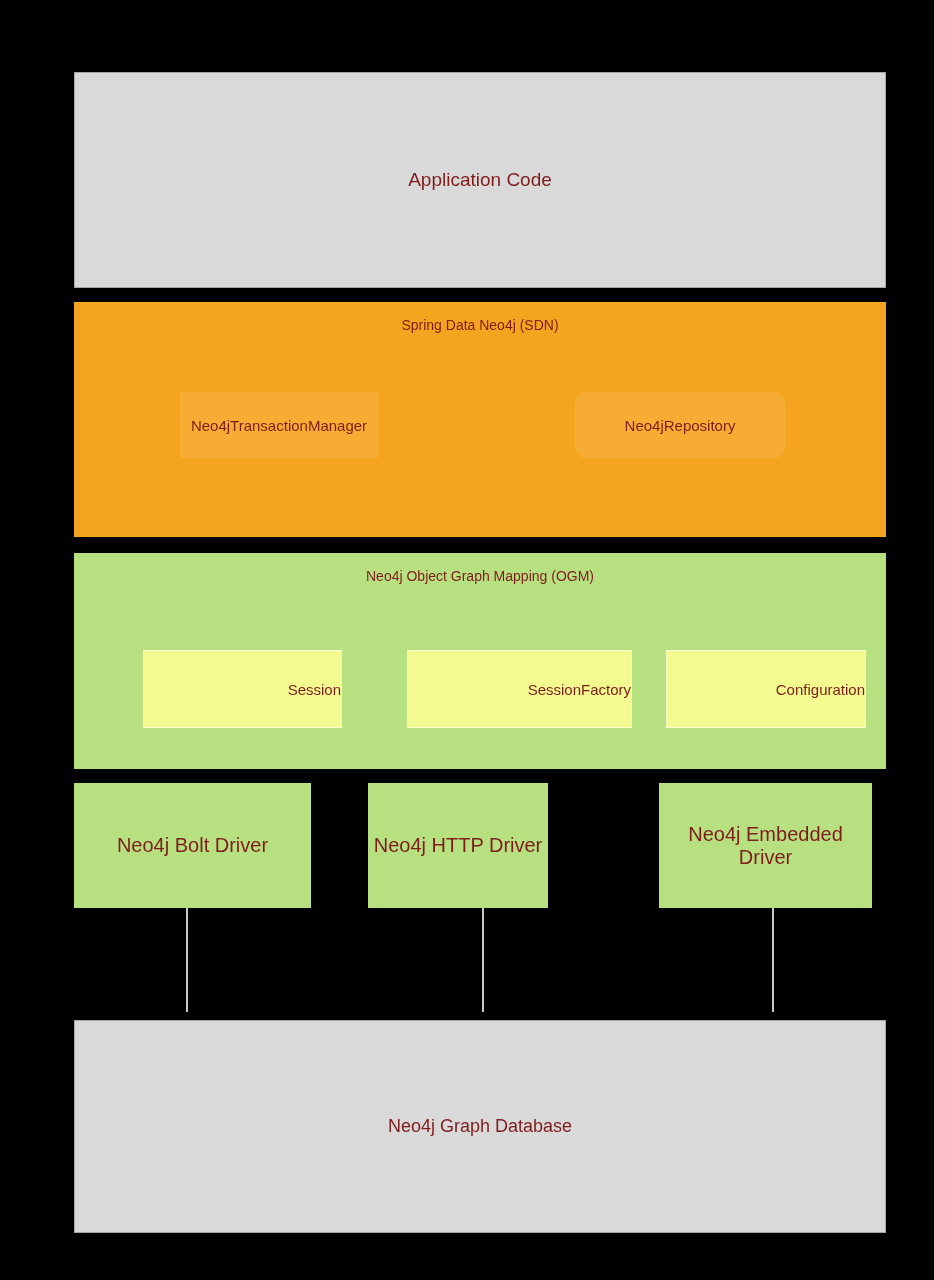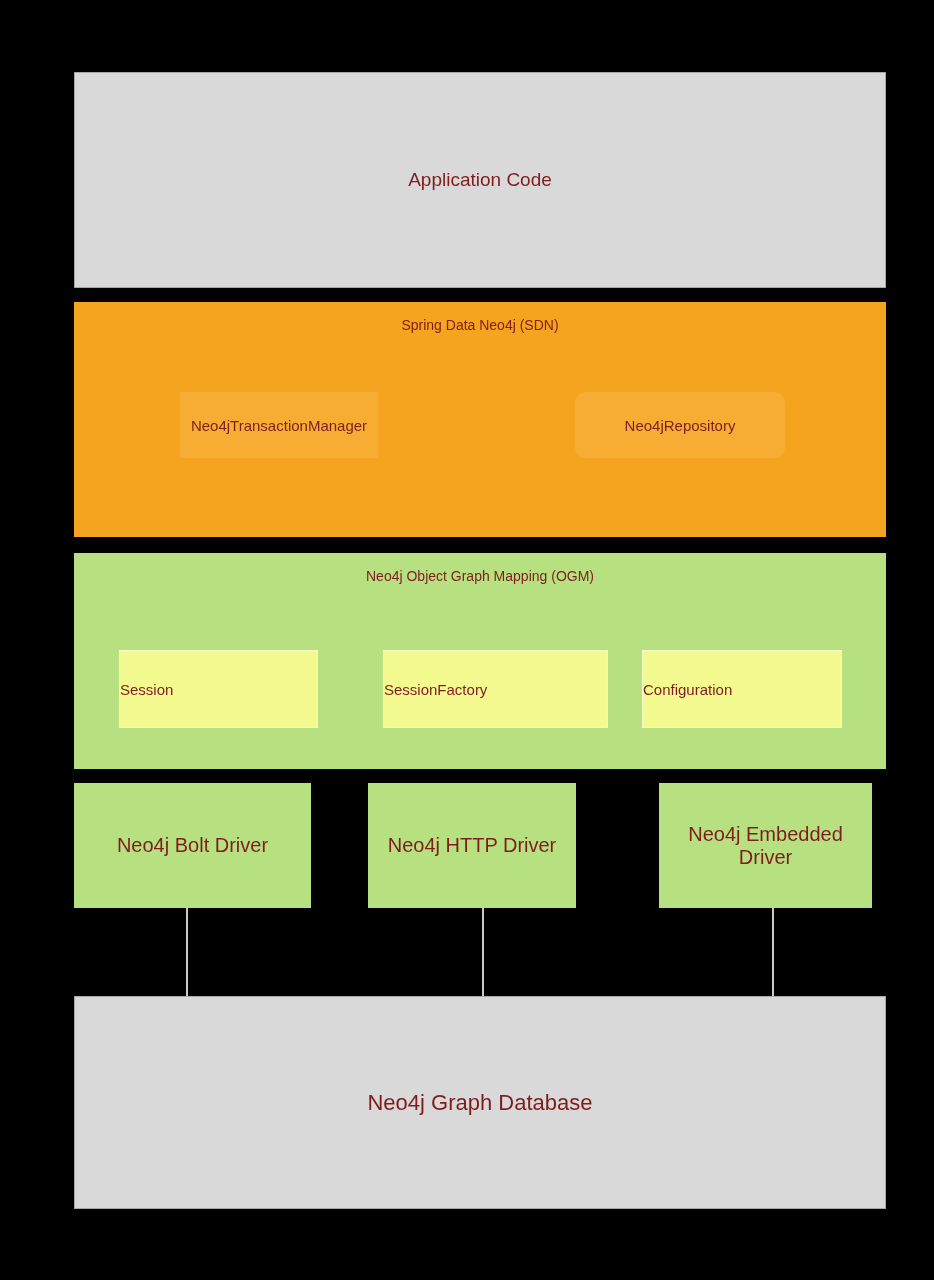--- a/index.html
+++ b/index.html
@@ -53,53 +53,53 @@
   .sdn-child.c0 { left: 106px; width: 198px; }
   .sdn-child.c1 { left: 501px; width: 210px; border-radius: 11px; }
   
   .ogm-box {
     left: 74px; top: 553px; width: 812px; height: 216px;
     background: #b7e181;
   }
   .ogm-child {
     position: absolute;
     box-sizing: border-box;
-    display: flex; align-items: center; justify-content: flex-start;
+    display: flex; align-items: center; justify-content: flex-end;
     background: #f3fa90;
     border: 1px solid rgba(255,255,255,0.55);
     font-size: 15px;
-    top: 97px; height: 78px;
+    top: 97px; height: 78px; margin-left: 24px;
   }
   .ogm-child.c0 { left: 45px;  width: 199px; }
   .ogm-child.c1 { left: 309px; width: 225px; }
   .ogm-child.c2 { left: 568px; width: 200px; }
   
   .driver-box {
     top: 783px; height: 125px;
     background: #b7e181;
     font-size: 20px;
   }
   .driver-box.d0 { left: 74px;  width: 237px; }
-  .driver-box.d1 { left: 368px; width: 208px; }
+  .driver-box.d1 { left: 368px; width: 180px; }
   .driver-box.d2 { left: 659px; width: 213px; }
   
   .connector {
     position: absolute;
     top: 908px; height: 104px; width: 2px;
     background: #c9c9c9;
   }
   .connector.l0 { left: 186px; }
   .connector.l1 { left: 482px; }
   .connector.l2 { left: 772px; }
   
   .db-box {
-    left: 74px; top: 996px; width: 812px; height: 213px;
+    left: 74px; top: 1020px; width: 812px; height: 213px;
     background: #d9d9d9;
     border: 1px solid #a6a6a6;
-    font-size: 22px;
+    font-size: 18px;
   }
 </style>
 </head>
 <body>
 
 <div class="stage">
 
   <div class="box app-box">
     <span>Application Code</span>
   </div>

